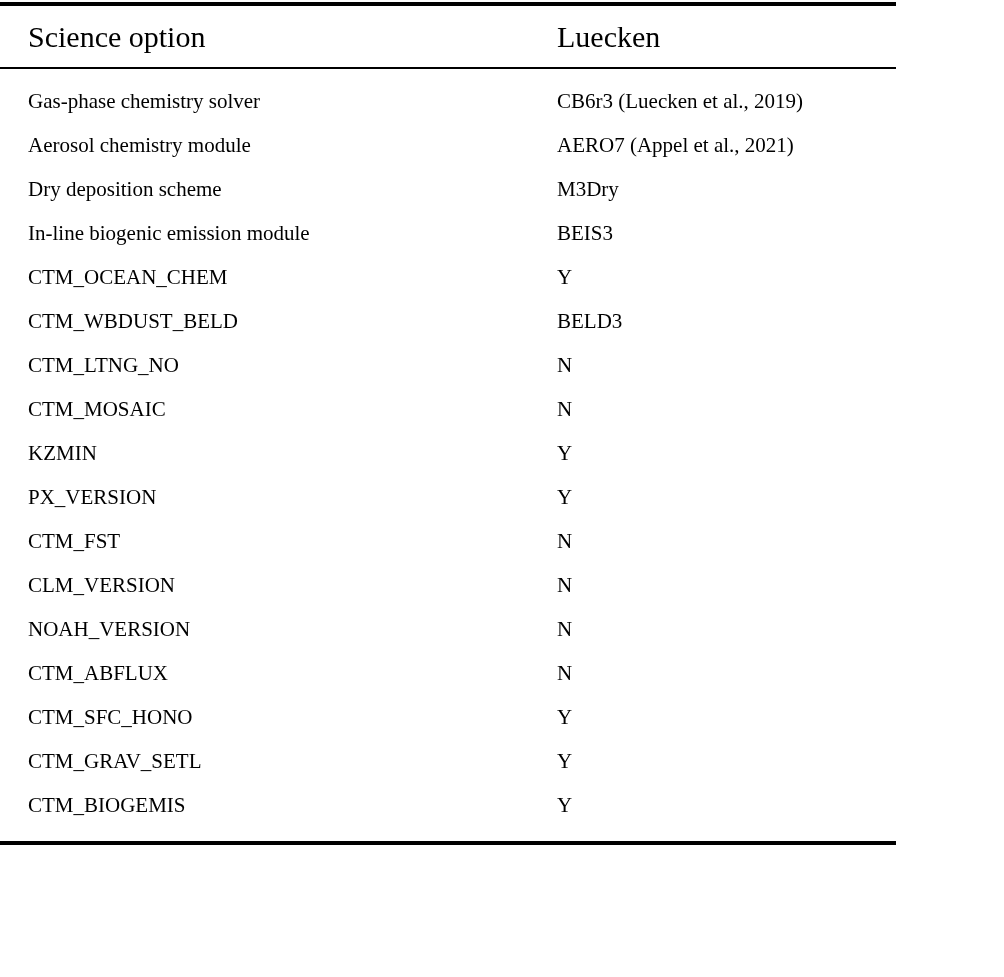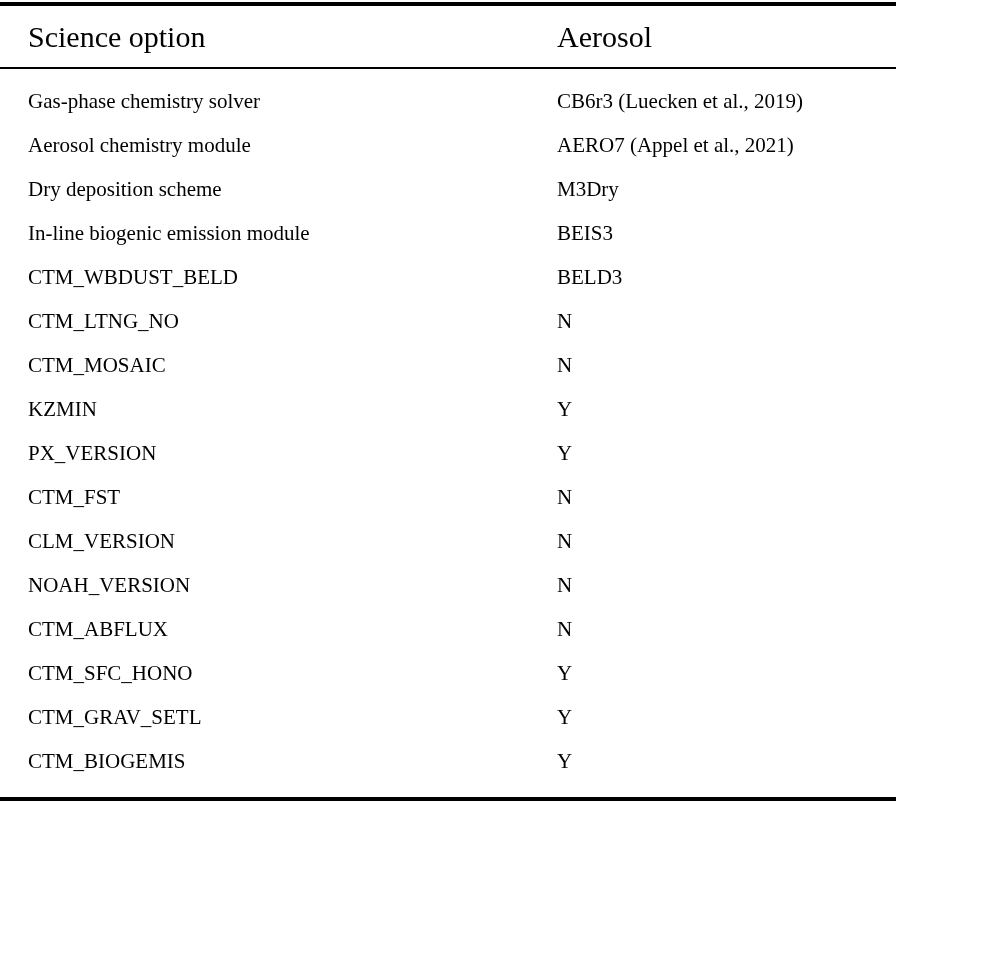--- a/index.html
+++ b/index.html
@@ -46,39 +46,43 @@
   table.science-table tbody tr:first-child td { padding-top: 10px; }
   table.science-table tbody tr:last-child td { padding-bottom: 14px; margin-left: 25px; }
 </style>
 </head>
 <body>
 
 <table class="science-table">
   <thead>
     <tr>
       <th>Science option</th>
-      <th>Aerosol</th>
+      <th>Luecken</th>
     </tr>
   </thead>
   <tbody>
     <tr>
       <td>Gas-phase chemistry solver</td>
       <td>CB6r3 (Luecken et al., 2019)</td>
     </tr>
     <tr>
       <td>Aerosol chemistry module</td>
       <td>AERO7 (Appel et al., 2021)</td>
     </tr>
     <tr>
       <td>Dry deposition scheme</td>
       <td>M3Dry</td>
     </tr>
     <tr>
       <td>In-line biogenic emission module</td>
       <td>BEIS3</td>
+    </tr>
+    <tr>
+      <td>CTM_OCEAN_CHEM</td>
+      <td>Y</td>
     </tr>
     <tr>
       <td>CTM_WBDUST_BELD</td>
       <td>BELD3</td>
     </tr>
     <tr>
       <td>CTM_LTNG_NO</td>
       <td>N</td>
     </tr>
     <tr>

